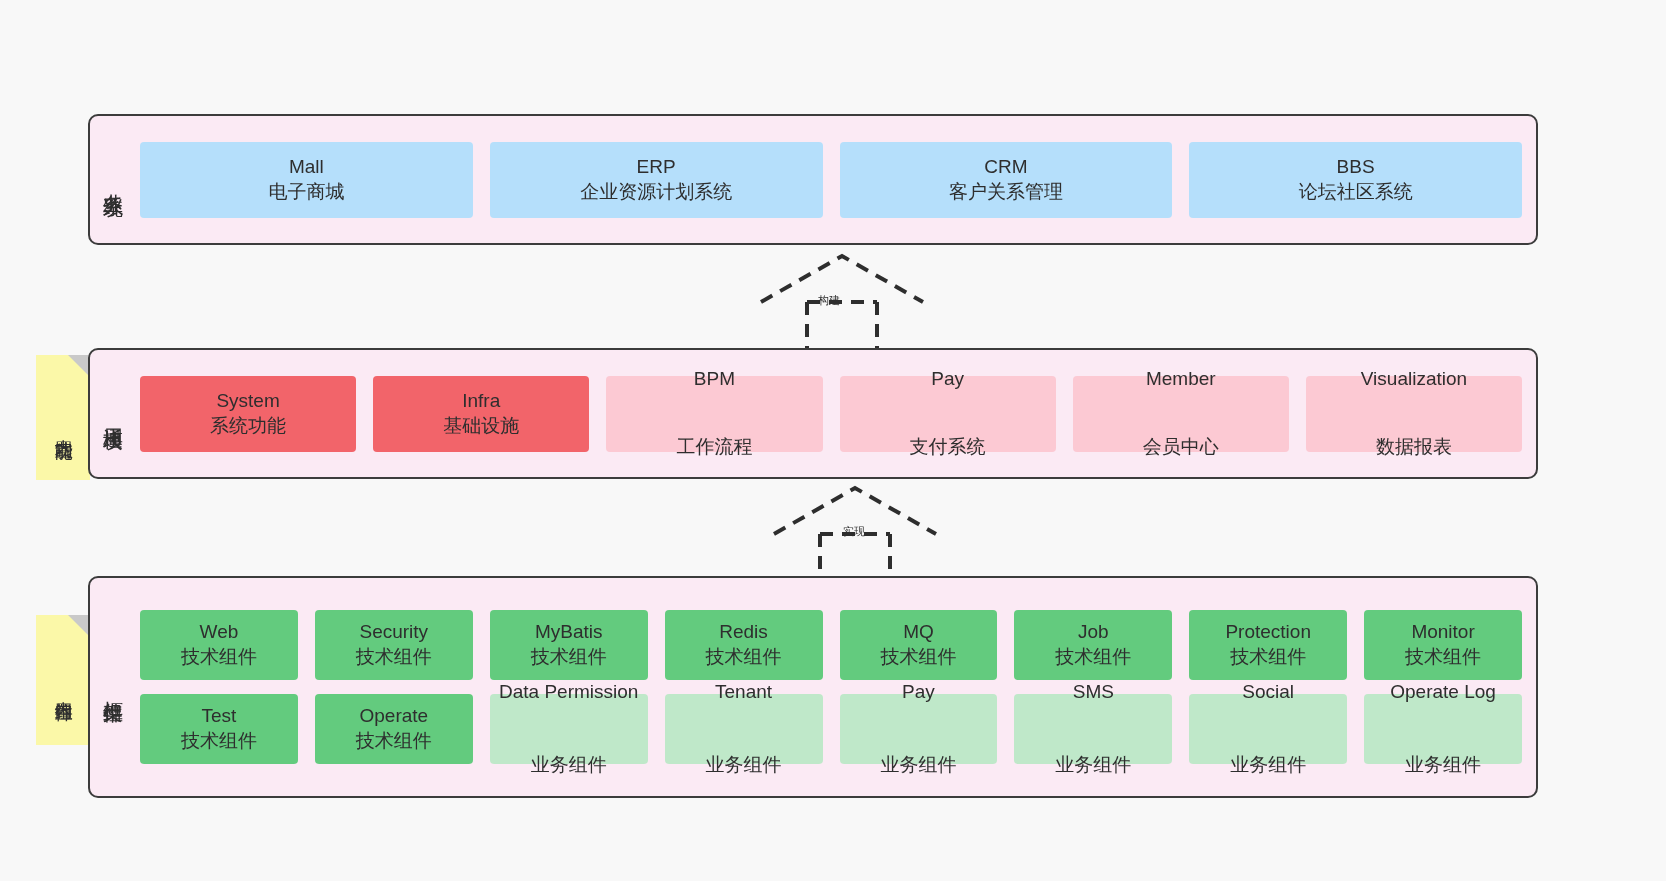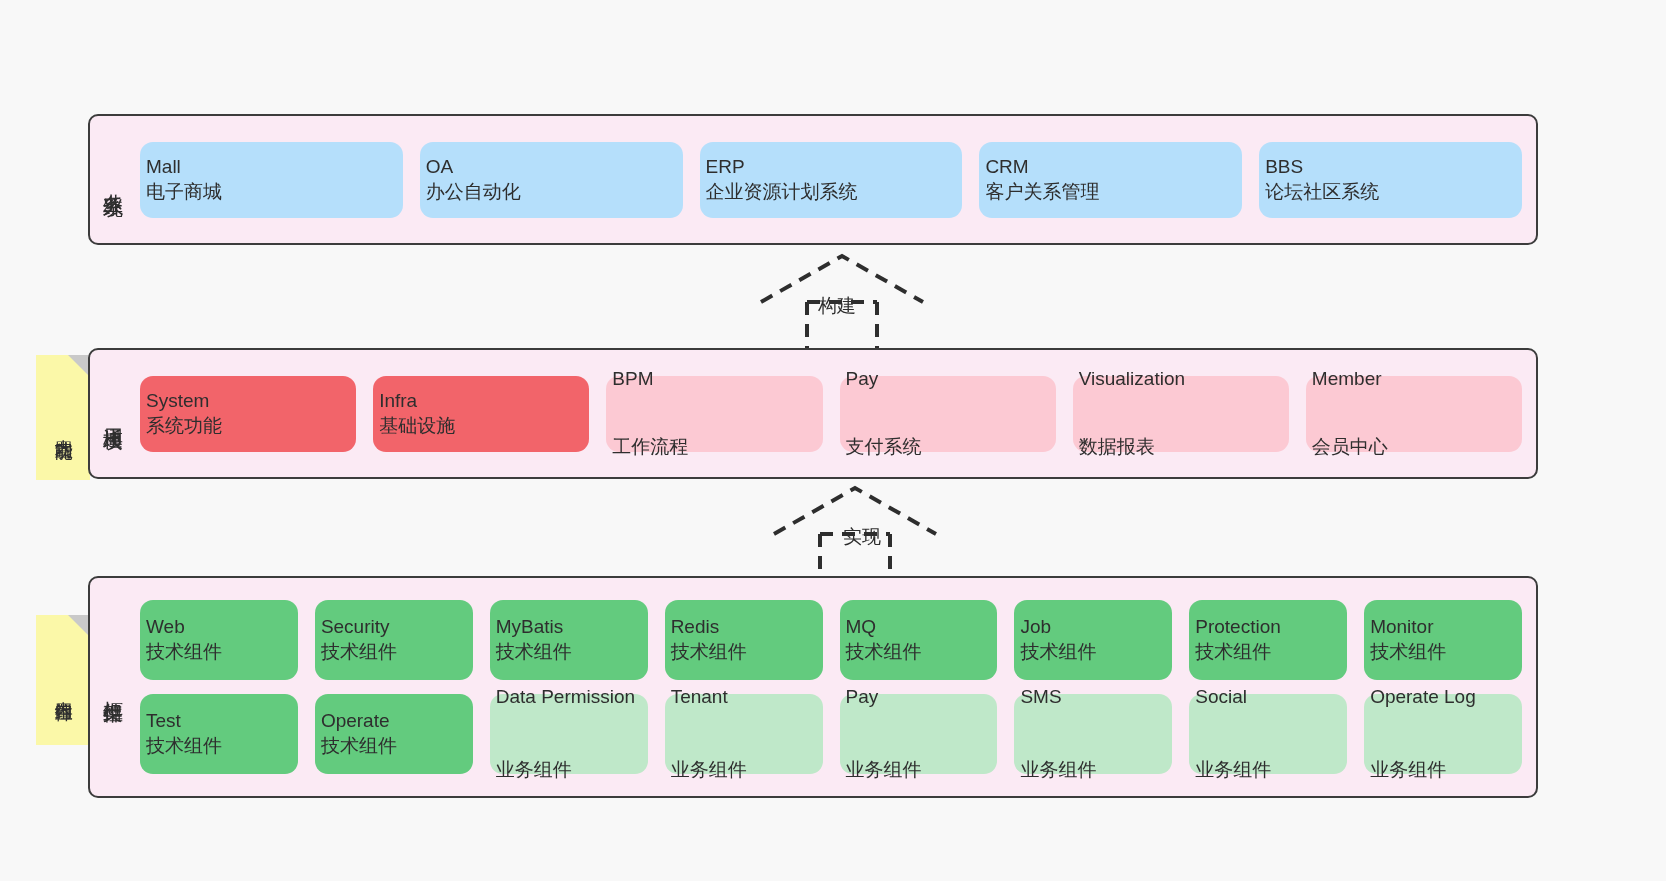--- a/index.html
+++ b/index.html
@@ -60,24 +60,24 @@
   }
 
   .node-row {
     display: flex;
     gap: 17px;
   }
 
   
   .node {
     flex: 1 1 0;
-    border-radius: 13px;
+    border-radius: 4px;
     display: flex;
     flex-direction: column;
-    align-items: flex-start;
+    align-items: center;
     justify-content: center;
     text-align: center;
     font-size: 19px;
     line-height: 1.30;
     color: #2e2e2e;
     box-sizing: border-box;
     padding: 4px 6px;
     min-width: 0;
   }
   .node .t1 { white-space: normal; }
@@ -90,21 +90,21 @@
   .n-lightgreen { background: #bfe8c9; gap: 48px; }
 
   
   #layer-business { left: 88px;  top: 114px; width: 1450px; height: 131px; }
   #layer-business .node { height: 76px; }
 
   #layer-modules  { left: 88px;  top: 348px; width: 1450px; height: 131px; }
   #layer-modules .node { height: 76px; }
 
   #layer-framework{ left: 88px;  top: 576px; width: 1450px; height: 222px; }
-  #layer-framework .node { height: 80px; }
+  #layer-framework .node { height: 70px; }
 
   
   .sticky {
     position: absolute;
     width: 54px;
     background: #fbf8a8;
     box-sizing: border-box;
     display: flex;
     align-items: center;
     justify-content: center;
@@ -134,45 +134,41 @@
     width: 170px;
     height: 100px;
   }
   #arrow-build  { left: 757px; top: 252px; }
   #arrow-impl   { left: 770px; top: 484px; }
 
   .uml-arrow svg { display: block; overflow: visible; }
 
   .arrow-label {
     position: absolute;
-    font-size: 19px;
+    font-size: 11px;
     color: #2e2e2e;
     background: transparent;
     white-space: nowrap;
     user-select: none;
   }
   #label-build { left: 818px; top: 293px; }
   #label-impl  { left: 824px; top: 524px; margin-left: 19px; }
 </style>
 </head>
 <body>
 
 <div id="canvas">
 
   <div class="layer" id="layer-business">
     <div class="layer-label">业务系统</div>
     <div class="layer-body">
       <div class="node-row">
         <div class="node n-blue">
           <span class="t1">Mall</span>
           <span class="t2">电子商城</span>
-        </div>
-        <div class="node n-blue">
-          <span class="t1">OA</span>
-          <span class="t2">办公自动化</span>
         </div>
         <div class="node n-blue">
           <span class="t1">ERP</span>
           <span class="t2">企业资源计划系统</span>
         </div>
         <div class="node n-blue">
           <span class="t1">CRM</span>
           <span class="t2">客户关系管理</span>
         </div>
         <div class="node n-blue">
@@ -214,26 +210,26 @@
         </div>
         <div class="node n-pink">
           <span class="t1">BPM</span>
           <span class="t2">工作流程</span>
         </div>
         <div class="node n-pink">
           <span class="t1">Pay</span>
           <span class="t2">支付系统</span>
         </div>
         <div class="node n-pink">
+          <span class="t1">Member</span>
+          <span class="t2">会员中心</span>
+        </div>
+        <div class="node n-pink">
           <span class="t1">Visualization</span>
           <span class="t2">数据报表</span>
-        </div>
-        <div class="node n-pink">
-          <span class="t1">Member</span>
-          <span class="t2">会员中心</span>
         </div>
       </div>
     </div>
   </div>
 
   <div class="uml-arrow" id="arrow-impl">
     <svg width="170" height="100" viewBox="0 0 170 100" xmlns="http://www.w3.org/2000/svg">
       <g fill="none" stroke="#2e2e2e" stroke-width="4" stroke-dasharray="13 9">
         <path d="M4 50 L85 4 L166 50"></path>
         <path d="M50 50 L120 50"></path>

